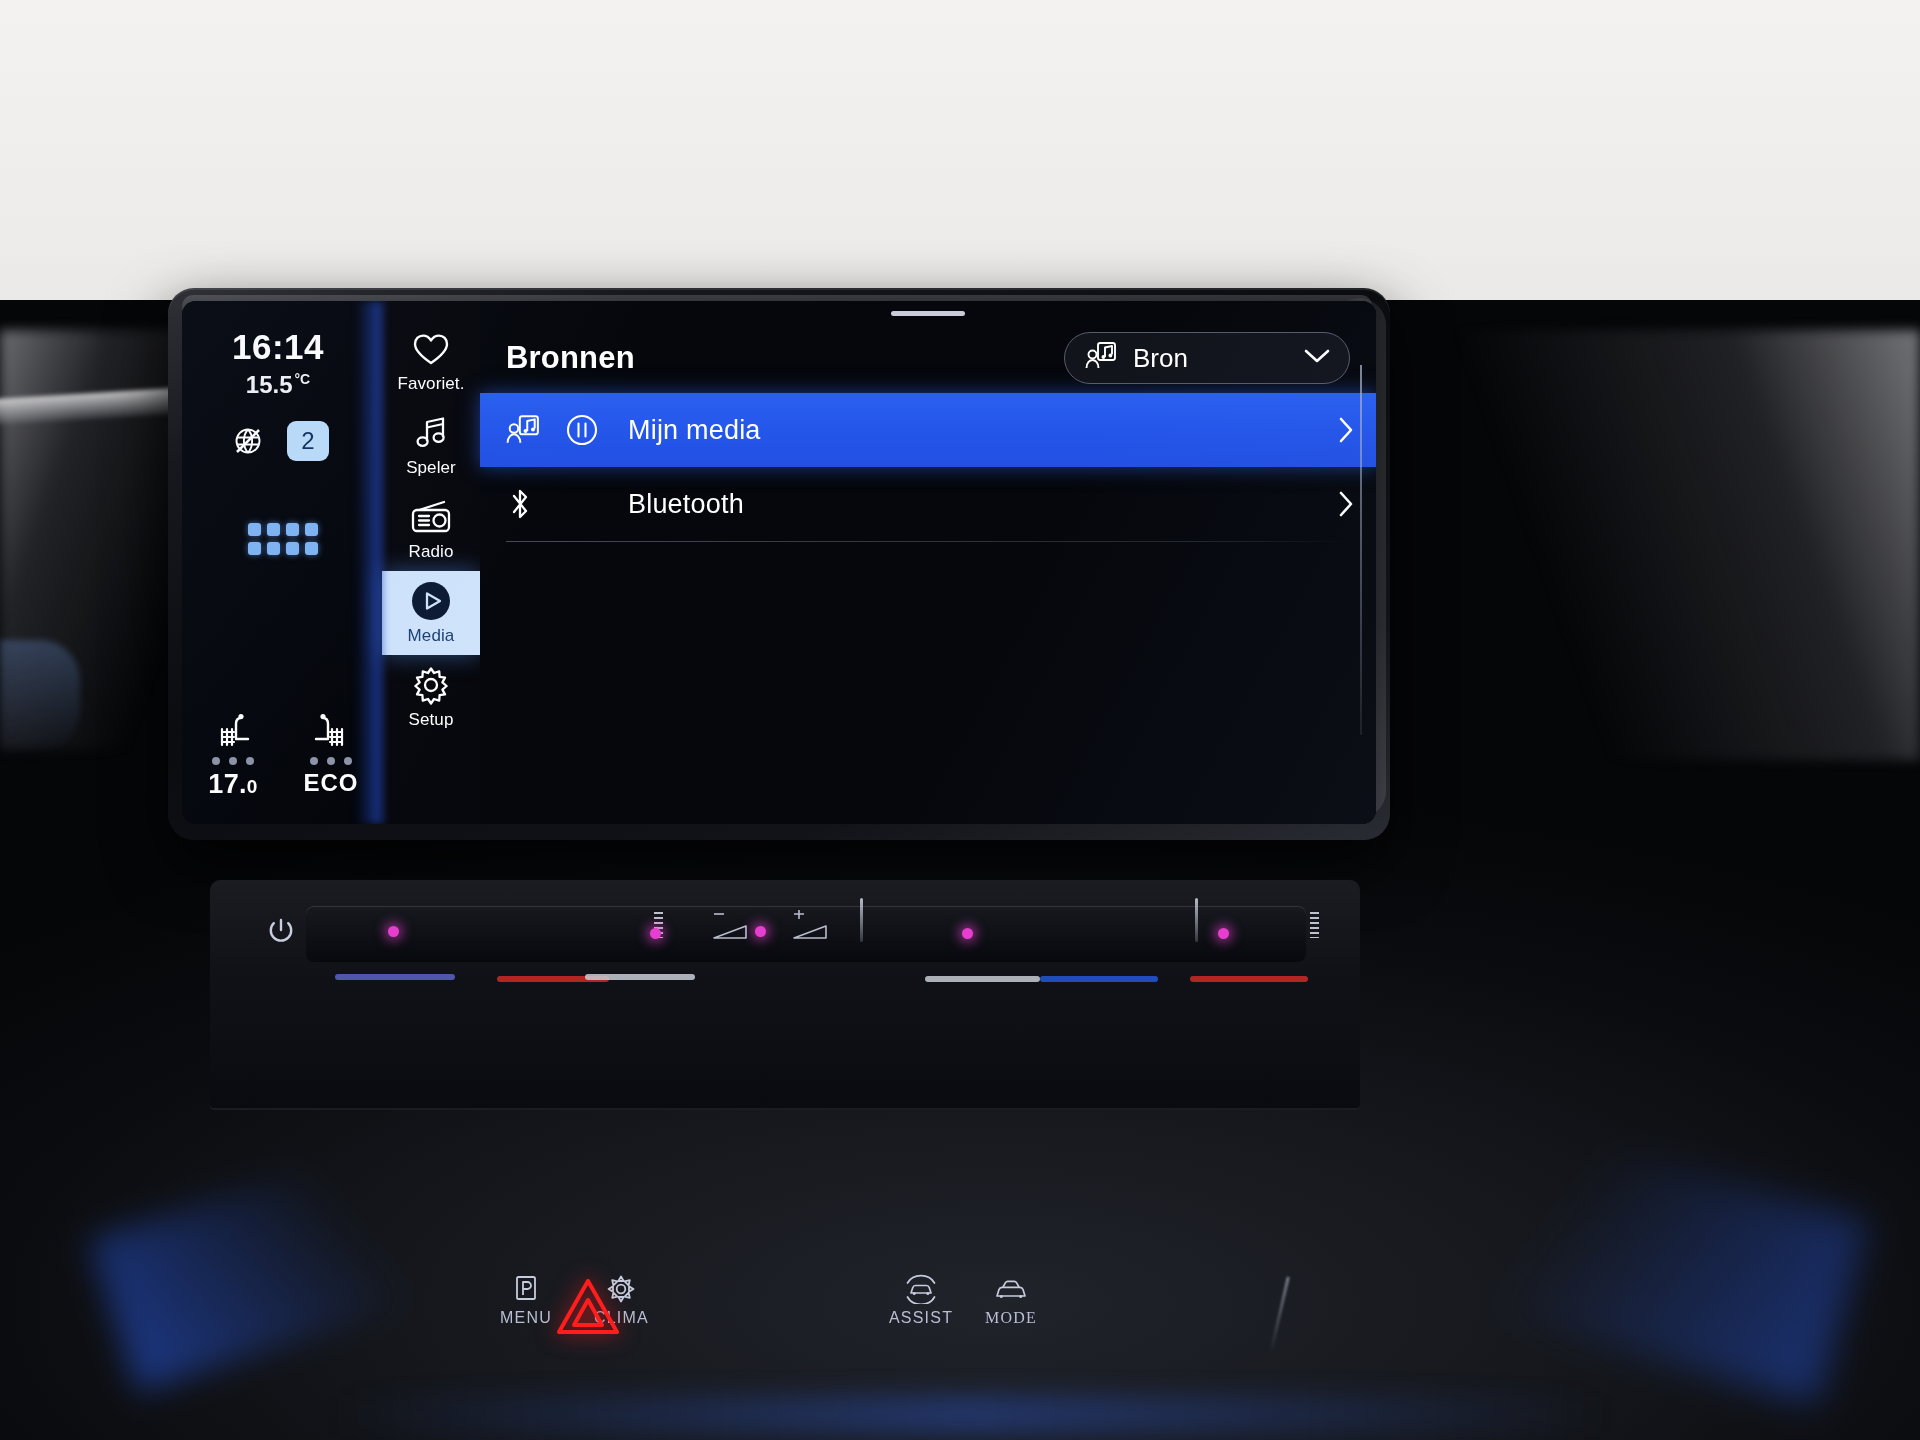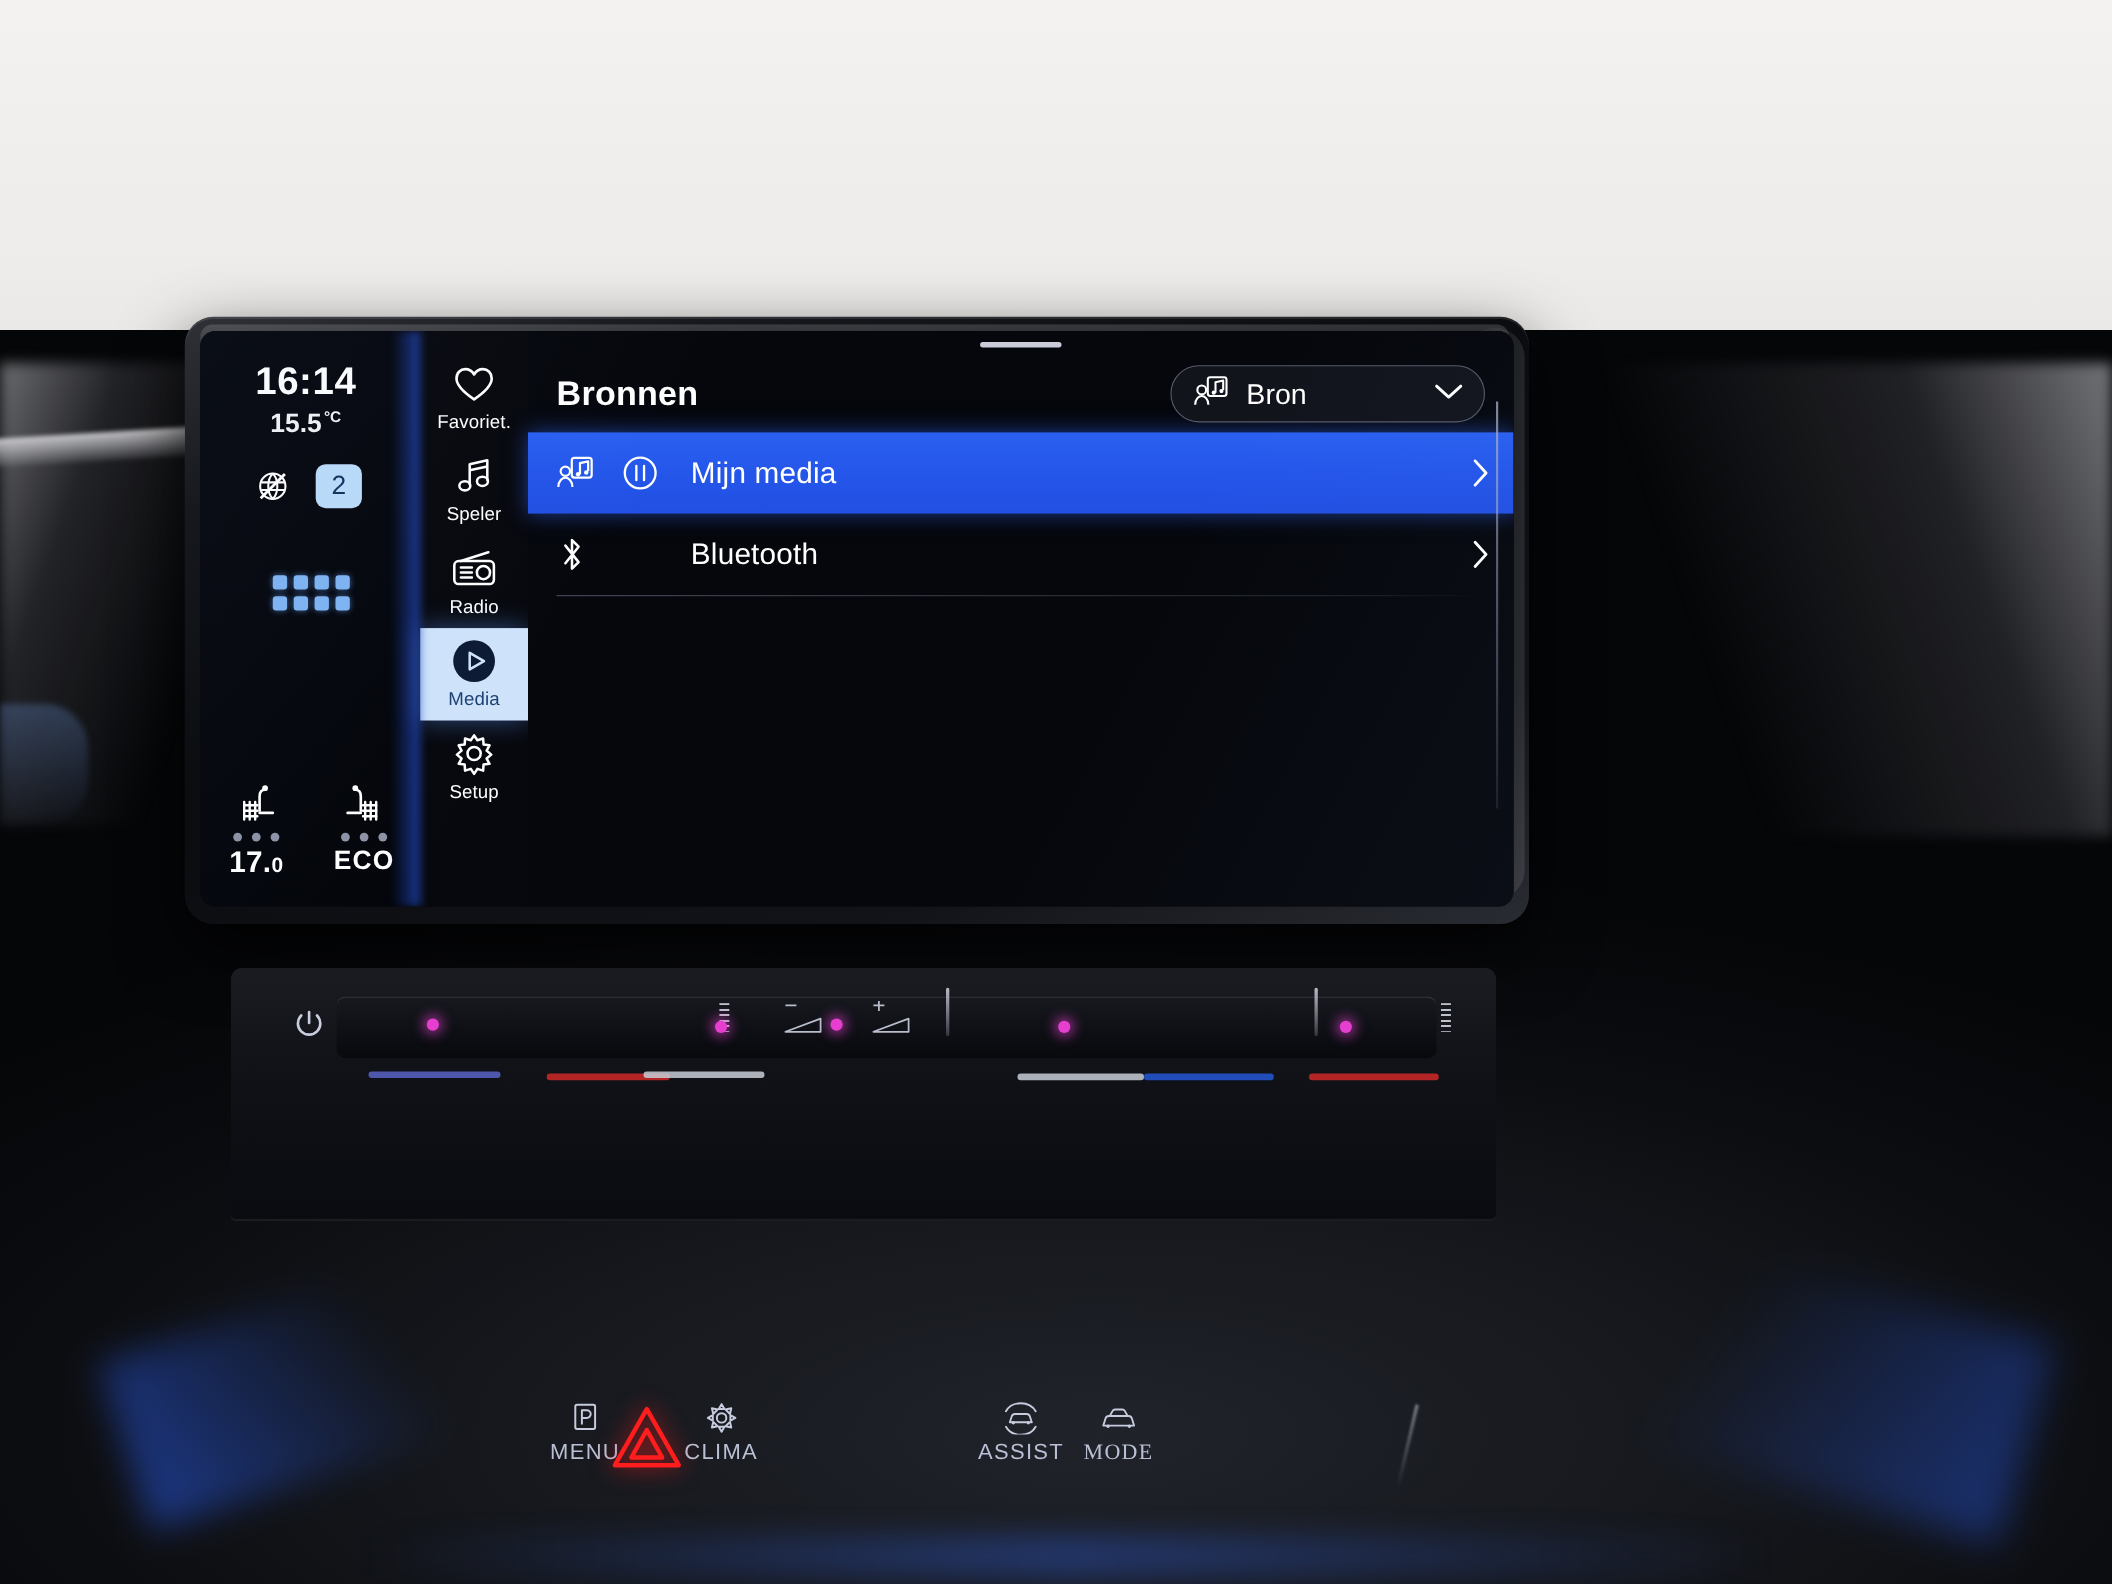--- a/index.html
+++ b/index.html
@@ -274,21 +274,21 @@
   .volglyph { position: absolute; }
 
   
   .hw-row {
     position: absolute; left: 210px; top: 1270px; width: 1150px; height: 90px;
   }
   .hw {
     position: absolute; text-align: center; color: #c6cbdd;
   }
   .hw .hwico { height: 34px; display: flex; align-items: flex-end; justify-content: center; }
-  .hw .hwlbl { font-size: 20px; letter-spacing: 1.2px; margin-top: 5px; color: #b9bfd4; }
+  .hw .hwlbl { font-size: 16px; letter-spacing: 1.2px; margin-top: 5px; color: #b9bfd4; }
   .hazard { position: absolute; left: 555px; top: 1276px; }
   .console-seam {
     position: absolute; left: 1278px; top: 1276px; width: 3px; height: 78px;
     background: linear-gradient(180deg, rgba(200,205,220,.55), rgba(60,64,76,0));
     transform: rotate(13deg); filter: blur(1px);
   }
 </style>
 </head>
 <body>
 
@@ -565,21 +565,21 @@
     <div class="hw" style="left:290px;">
       <span class="hwico">
         <svg width="28" height="30" viewBox="0 0 28 30" fill="none" stroke="#c6cbdd" stroke-width="1.8" stroke-linejoin="round">
           <rect x="5" y="3" width="18" height="22" rx="1.6"></rect>
           <path d="M11 21 V8 H15.5 A3.3 3.3 0 0 1 15.5 15 H11"></path>
         </svg>
       </span>
       <div class="hwlbl">MENU</div>
     </div>
 
-    <div class="hw" style="left:412px;text-align:right;">
+    <div class="hw" style="left:384px;text-align:right;">
       <span class="hwico">
         <svg width="30" height="30" viewBox="0 0 30 30" fill="none" stroke="#c6cbdd" stroke-width="1.8" stroke-linejoin="round">
           <circle cx="15" cy="15" r="4.3"></circle>
           <path d="M15 2.5 L17.6 7 L12.4 7 Z M15 27.5 L12.4 23 L17.6 23 Z
                    M2.5 15 L7 12.4 L7 17.6 Z M27.5 15 L23 17.6 L23 12.4 Z
                    M6.2 6.2 L11.4 7.4 L7.4 11.4 Z M23.8 23.8 L18.6 22.6 L22.6 18.6 Z
                    M23.8 6.2 L22.6 11.4 L18.6 7.4 Z M6.2 23.8 L7.4 18.6 L11.4 22.6 Z"></path>
         </svg>
       </span>
       <div class="hwlbl">CLIMA</div>

